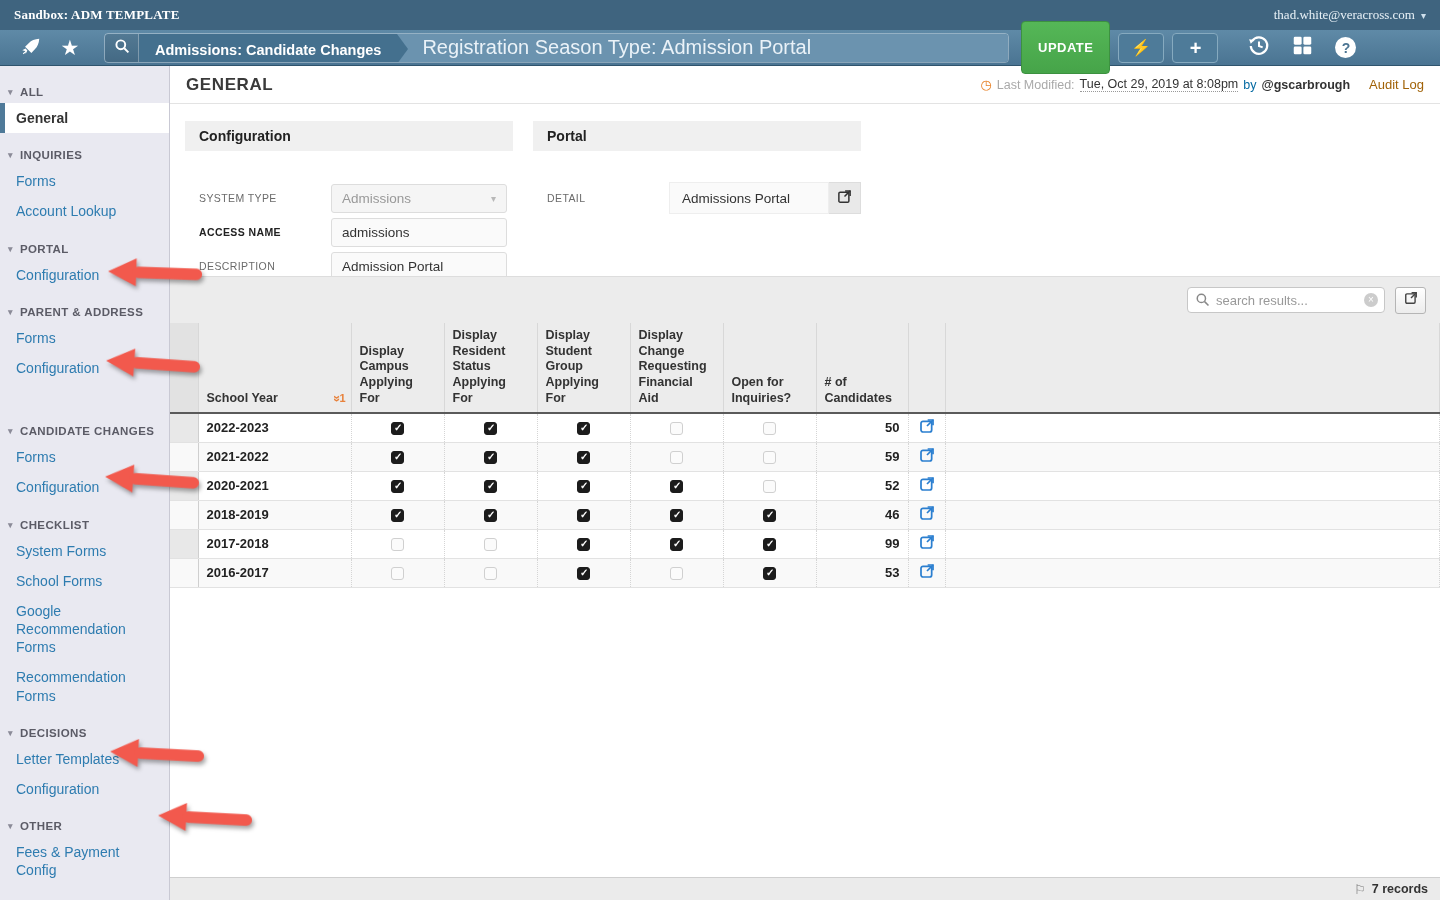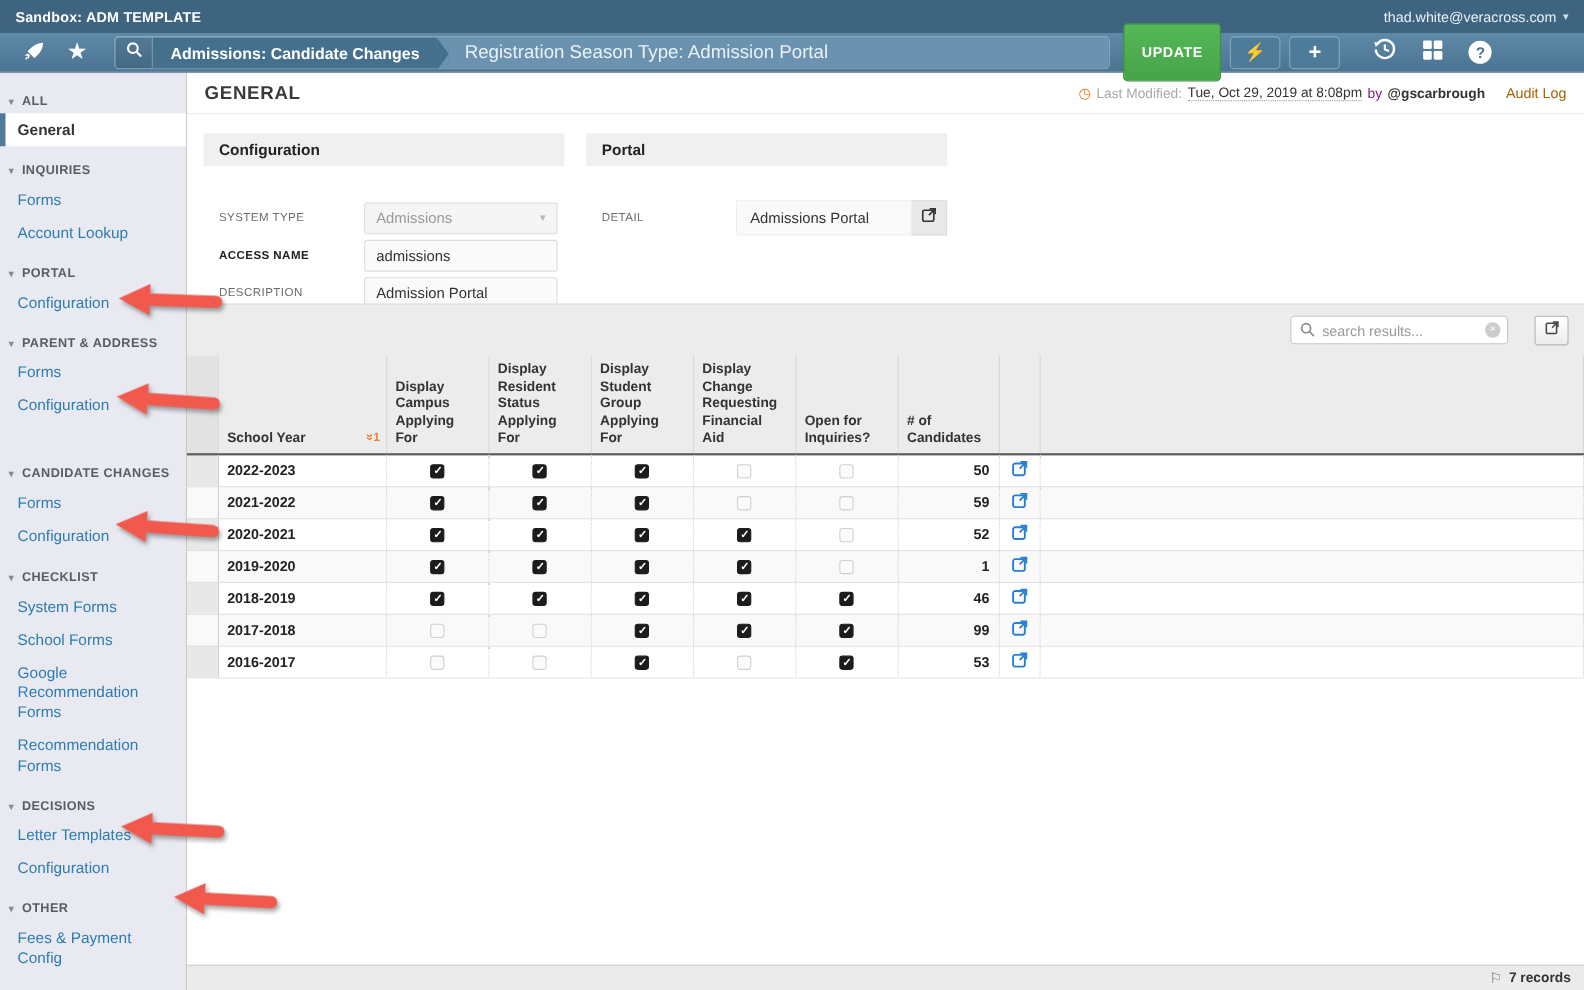--- a/index.html
+++ b/index.html
@@ -1,33 +1,33 @@
 <!DOCTYPE html>
 <html><head>
 <meta charset="utf-8">
 <style>
   * { margin:0; padding:0; box-sizing:border-box; }
   html,body { width:1440px; height:900px; font-family:"Liberation Sans", sans-serif; background:#fff; overflow:hidden; }
 
   
-  .topstrip { height:30px; background:#3f647f; color:#fff; display:flex; align-items:center; justify-content:space-between; padding:0 14px; }
+  .topstrip { height:30px; background:#3f647f; color:#fff; display:flex; align-items:center; justify-content:space-between; padding:0 14px;font-family:Liberation Serif, serif; }
   .topstrip .sandbox { font-size:13px; font-weight:bold; letter-spacing:.2px; }
   .topstrip .user { font-size:13px; color:#e9f2f8; display:flex; align-items:center; gap:6px; cursor:pointer; }
   .topstrip .user .caret { font-size:10px; color:#cfe0ec; }
 
   .navbar { height:36px; background:linear-gradient(#5f8aa7,#4a7492); border-bottom:1px solid #2f546d; display:flex; align-items:center; padding:0 10px; position:relative; }
   .nav-icon { width:40px; height:30px; display:flex; align-items:center; justify-content:center; color:#fff; cursor:pointer; }
   .nav-icon svg { display:block; }
   .star-glyph { font-size:21px; color:#fff; line-height:1; }
 
   .crumbbar { display:flex; align-items:stretch; height:30px; margin-left:14px; border:1px solid #7fa5bd; border:1px solid rgba(255,255,255,.35); border-radius:4px; overflow:hidden; flex:0 0 auto; width:905px; }
   .crumb-search { width:34px; background:rgba(0,0,0,.10); display:flex; align-items:center; justify-content:center; border-right:1px solid rgba(255,255,255,.3); cursor:pointer; }
   .crumb-seg1 { background:#44708e; color:#fff; font-weight:bold; font-size:14.5px; display:flex; align-items:center; padding:16px 16px; position:relative; cursor:pointer; }
   .crumb-sep { width:0; height:0; border-top:15px solid transparent; border-bottom:15px solid transparent; border-left:11px solid #44708e; background:#6b93af; }
-  .crumb-seg2 { background:#6b93af; color:#eaf2f8; font-size:17px; display:flex; align-items:center; padding:0 14px; flex:1; cursor:default; }
+  .crumb-seg2 { background:#6b93af; color:#eaf2f8; font-size:20px; display:flex; align-items:center; padding:0 14px; flex:1; cursor:default; }
 
   .nav-right { display:flex; align-items:center; gap:8px; margin-left:12px; }
   .btn-update { background:linear-gradient(#55b757,#46a449); border:1px solid #3c9140; color:#fff; font-weight:bold; font-size:13px; letter-spacing:.5px; padding:18px 16px; border-radius:4px; cursor:pointer; }
   .btn-square { width:46px; height:30px; background:#4e7b99; border:1px solid #86aabf; border-radius:4px; display:flex; align-items:center; justify-content:center; cursor:pointer; }
   .bolt { color:#f7c53c; font-size:16px; }
   .plus { color:#fff; font-size:20px; font-weight:bold; line-height:1; }
   .round-icons { display:flex; align-items:center; gap:22px; margin-left:22px; }
   .help-circle { width:21px; height:21px; border-radius:50%; background:#fff; color:#4a7492; font-weight:bold; font-size:14px; display:flex; align-items:center; justify-content:center; }
 
   
@@ -43,39 +43,39 @@
   .sb-section.gap-after { margin-bottom:36px; }
 
   
   .main { flex:1; display:flex; flex-direction:column; background:#fff; min-width:0; }
   .page-head { height:38px; display:flex; align-items:center; justify-content:space-between; padding:0 16px; border-bottom:1px solid #e3e3e3; }
   .page-title { font-size:17px; font-weight:bold; color:#3a3a3a; letter-spacing:.6px; }
   .lastmod { display:flex; align-items:center; gap:5px; font-size:12.5px; }
   .lm-clock { color:#e8832a; font-size:13px; }
   .lm-label { color:#a9a9a9; }
   .lm-date { color:#333; border-bottom:1px dotted #999; }
-  .lm-by { color:#701a75;text-align:right; }
+  .lm-by { color:#0369a1;text-align:right; }
   .lm-author { color:#333; font-weight:bold; }
   .audit-link { color:#a16207; font-size:13px; margin-left:14px; text-decoration:none; cursor:pointer; }
 
   .panels { height:172px; padding:17px 0 0 15px; display:flex; gap:20px; background:#fff; }
   .panel { width:328px; }
   .panel-head { background:#f0f0f0; padding:7px 14px; font-size:14px; font-weight:bold; color:#222; }
   .panel-body { padding:10px 0 0 14px;margin-top:22px; }
   .field-row { display:flex; align-items:center; margin-bottom:4px; height:30px; }
   .field-label { width:132px; font-size:10.5px; color:#6b6b6b; letter-spacing:.4px; }
   .field-label.bold { color:#222; font-weight:bold; }
   .input-box { width:176px; height:29px; background:#fafafa; border:1px solid #ddd; border-radius:3px; padding:0 10px; font-size:13.5px; color:#333; display:flex; align-items:center; }
   .select-box { background:#f5f5f5; color:#999; justify-content:space-between; }
   .select-caret { color:#b8b8b8; font-size:10px; }
   .detail-value { display:flex; align-items:stretch; }
   .value-box { width:160px; background:#fafafa; border:1px solid #eee; padding:0 12px; font-size:13.5px; color:#333; display:flex; align-items:center; height:32px; }
   .value-ext { width:32px; height:32px; background:#e9e9e9; border:1px solid #ddd; border-left:none; display:flex; align-items:center; justify-content:center; cursor:pointer; }
 
-  .toolbar { height:47px; background:#ececec; border-top:1px solid #ddd; display:flex; align-items:center; justify-content:flex-end; gap:24px; padding:0 14px; }
+  .toolbar { height:47px; background:#ececec; border-top:1px solid #ddd; display:flex; align-items:center; justify-content:flex-end; gap:10px; padding:0 14px; }
   .search-wrap { position:relative; width:198px; }
   .search-input { width:100%; height:26px; border:1px solid #c7c7c7; border-radius:4px; padding:0 26px 0 28px; font-size:13px; color:#444; background:#fff; font-family:"Liberation Sans", sans-serif; }
   .search-input::placeholder { color:#999; }
   .search-mag { position:absolute; left:8px; top:5px; }
   .search-clear { position:absolute; right:7px; top:6px; width:14px; height:14px; border-radius:50%; background:#ccc; color:#fff; font-size:10px; line-height:14px; text-align:center; cursor:pointer; }
   .toolbar-ext { width:31px; height:27px; background:linear-gradient(#fff,#ececec); border:1px solid #b5b5b5; border-radius:3px; display:flex; align-items:center; justify-content:center; cursor:pointer; }
 
   
   table.grid { border-collapse:collapse; table-layout:fixed; width:100%; }
   .grid th { background:#ececec; border-right:1px solid #d8d8d8; border-bottom:2px solid #5a5a5a; font-size:12.5px; color:#333; text-align:left; vertical-align:bottom; padding:5px 8px 6px 8px; font-weight:bold; line-height:1.25; }
@@ -413,36 +413,20 @@
           <td class="num">52</td>
           <td class="ext-cell"><span class="ext-ic"><svg width="16" height="16" viewBox="0 0 24 24" fill="none" stroke="#2b7fd0" stroke-width="2.6">
                   <rect x="3" y="5" width="16" height="16" rx="3"></rect>
                   <polyline points="13,3 21,3 21,11"></polyline>
                   <line x1="21" y1="3" x2="12" y2="12"></line>
                 </svg></span></td>
           <td></td>
         </tr>
         <tr>
           <td class="handle"></td>
-          <td class="year">2019-2020</td>
-          <td class="center"><span class="cb checked"></span></td>
-          <td class="center"><span class="cb checked"></span></td>
-          <td class="center"><span class="cb checked"></span></td>
-          <td class="center"><span class="cb checked"></span></td>
-          <td class="center"><span class="cb"></span></td>
-          <td class="num">1</td>
-          <td class="ext-cell"><span class="ext-ic"><svg width="16" height="16" viewBox="0 0 24 24" fill="none" stroke="#2b7fd0" stroke-width="2.6">
-                  <rect x="3" y="5" width="16" height="16" rx="3"></rect>
-                  <polyline points="13,3 21,3 21,11"></polyline>
-                  <line x1="21" y1="3" x2="12" y2="12"></line>
-                </svg></span></td>
-          <td></td>
-        </tr>
-        <tr>
-          <td class="handle"></td>
           <td class="year">2018-2019</td>
           <td class="center"><span class="cb checked"></span></td>
           <td class="center"><span class="cb checked"></span></td>
           <td class="center"><span class="cb checked"></span></td>
           <td class="center"><span class="cb checked"></span></td>
           <td class="center"><span class="cb checked"></span></td>
           <td class="num">46</td>
           <td class="ext-cell"><span class="ext-ic"><svg width="16" height="16" viewBox="0 0 24 24" fill="none" stroke="#2b7fd0" stroke-width="2.6">
                   <rect x="3" y="5" width="16" height="16" rx="3"></rect>
                   <polyline points="13,3 21,3 21,11"></polyline>

